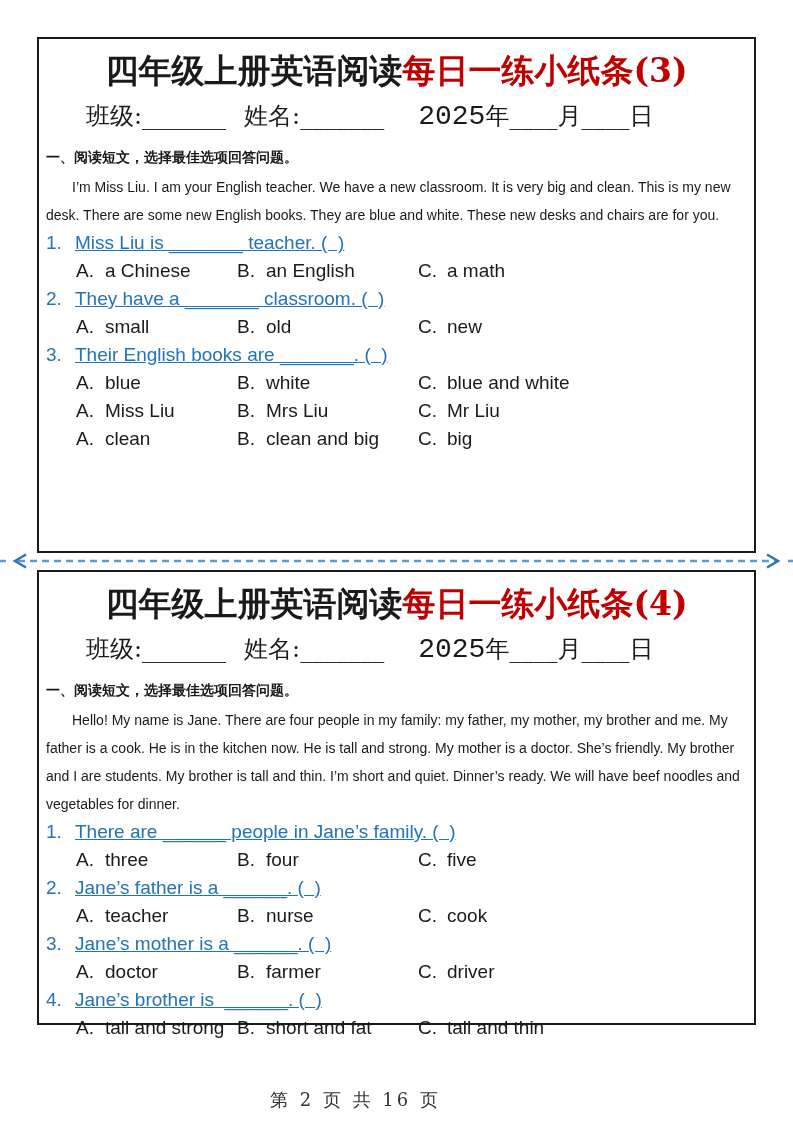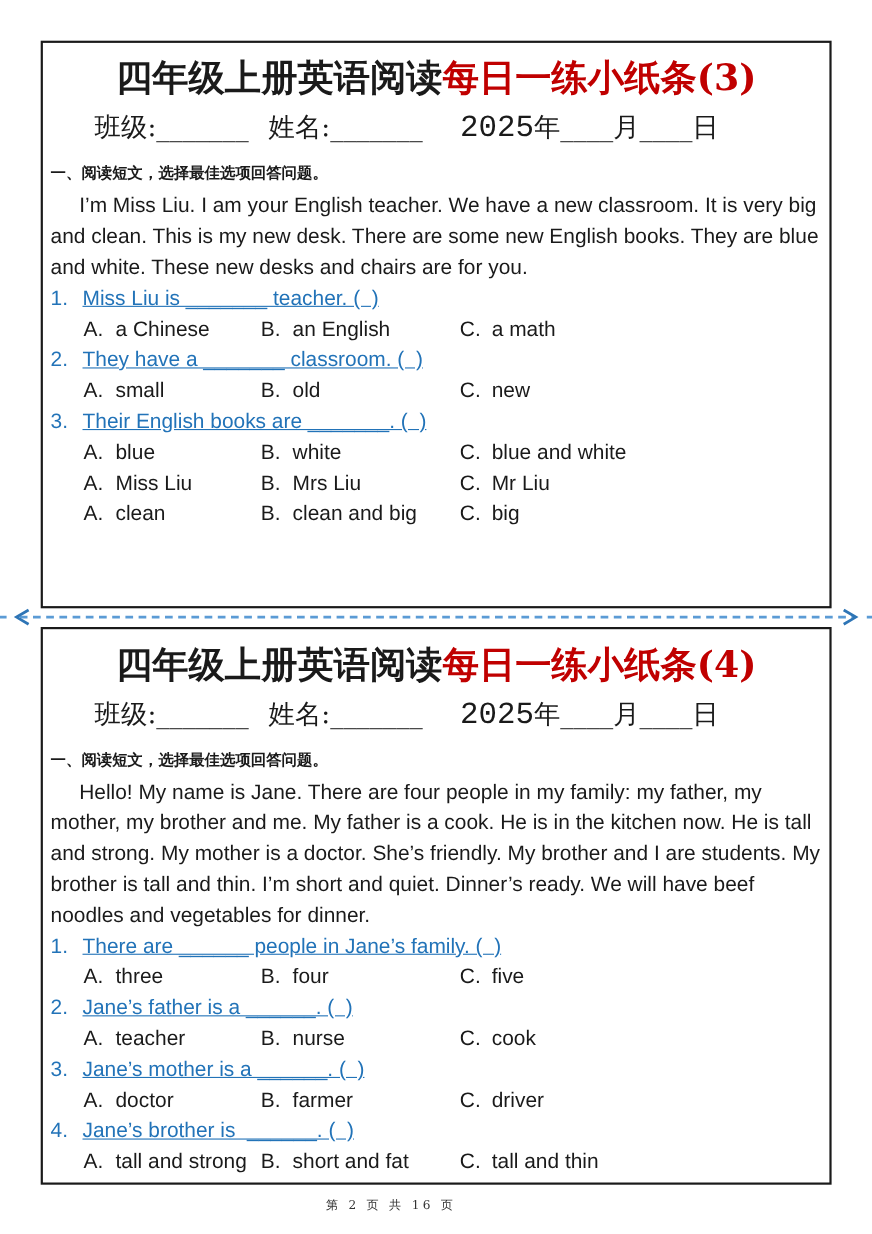--- a/index.html
+++ b/index.html
@@ -12,21 +12,21 @@
     overflow:hidden;
   }
   .sheet{
     position:absolute;left:37px;width:719px;
     border:2px solid #1a1a1a;
     background:#ffffff;
     box-sizing:border-box;
     padding:10px 7px 0 7px;
   }
   #sheet-3{top:37px;height:516px;}
-  #sheet-4{top:570px;height:507px;}
+  #sheet-4{top:570px;height:455px;}
   .title{
     margin:0;text-align:center;
     font-family:"DejaVu Serif",serif;
     font-weight:bold;font-size:33px;line-height:44px;
     white-space:nowrap;
   }
   .title .red{color:#c00000;text-align:center;}
   .info-line{
     margin-top:5px;padding-left:40px;
     font-family:"DejaVu Serif",serif;
@@ -36,21 +36,21 @@
   .grp-class{margin-right:18px;}
   .grp-name{margin-right:34px;}
   .year{font-family:Liberation Mono, monospace;font-size:28px;}
   .heading{
     margin:8px 0 0;
     font-family:"DejaVu Serif",serif;
     font-weight:bold;font-size:14px;line-height:28px;
   }
   .passage{
     margin:2px 0 0;
-    font-size:19px;line-height:28px;
+    font-size:14px;line-height:28px;
     text-indent:26px;
   }
   .question{
     font-size:19px;line-height:28px;
     color:#2273b8;
   }
   .qnum{display:inline-block;width:29px;}
   .qtext{white-space:pre-wrap;text-decoration:underline;}
   .options{
     display:flex;
@@ -61,21 +61,21 @@
   .opt-a{width:161px;}
   .opt-b{width:181px;}
   .olabel{display:inline-block;width:29px;flex:none;}
   .divider{
     position:absolute;left:0;top:553px;width:793px;height:16px;
   }
   .page-footer{
     position:absolute;left:0;top:1088px;width:711px;
     text-align:center;
     font-family:"DejaVu Serif",serif;
-    font-size:11px;letter-spacing:3px;
+    font-size:18px;letter-spacing:3px;
     color:#333;
   }
 </style>
 </head>
 <body>
 
 <section class="sheet" id="sheet-3">
   <h1 class="title"><span>四年级上册英语阅读</span><span class="red">每日一练小纸条(3)</span></h1>
 
   <div class="info-line">

